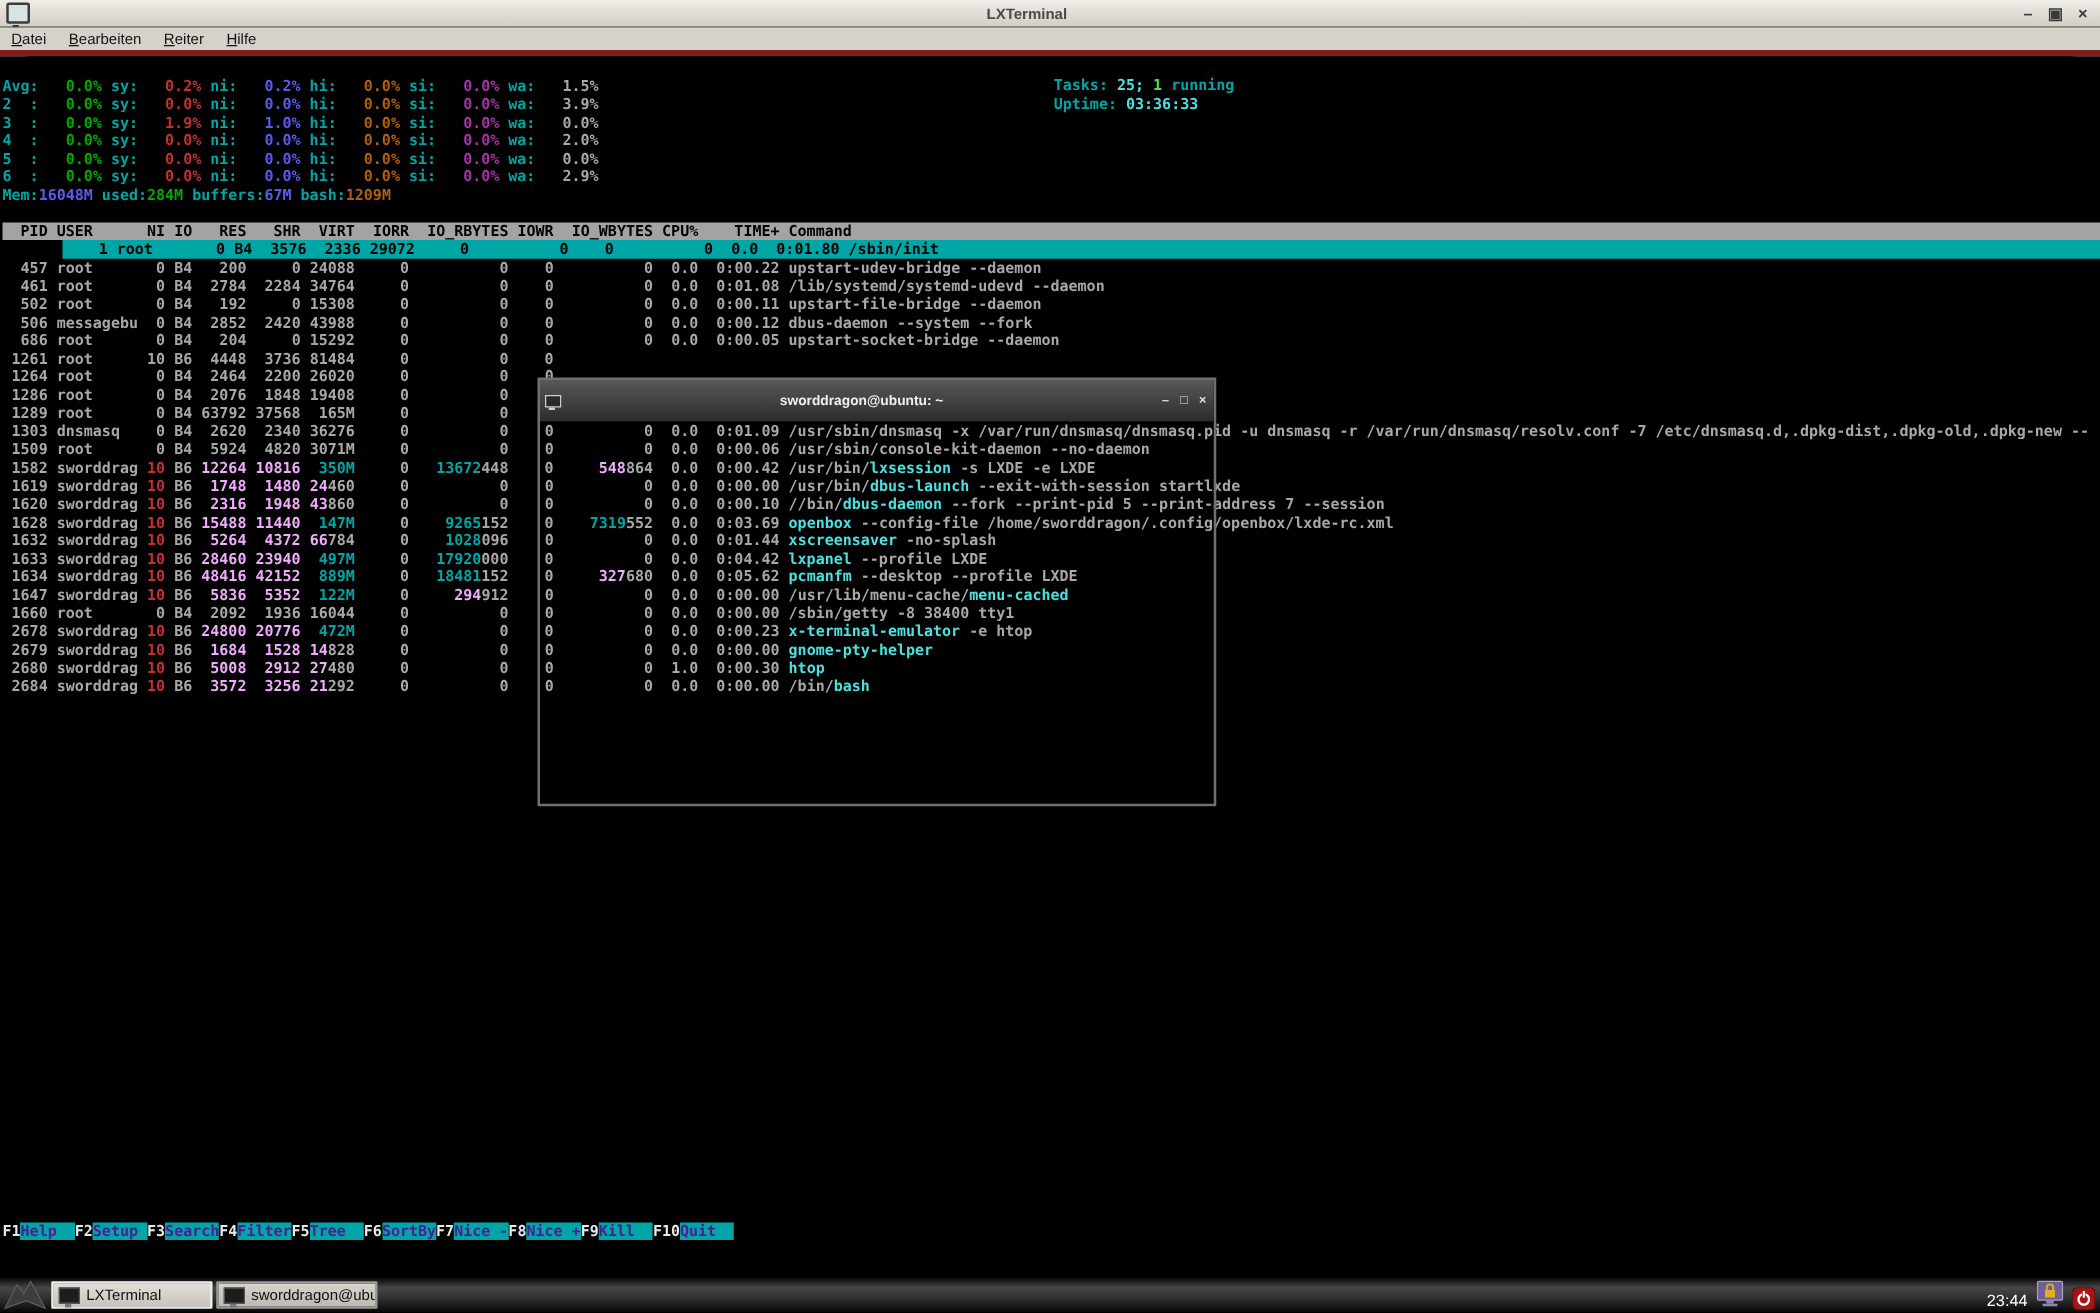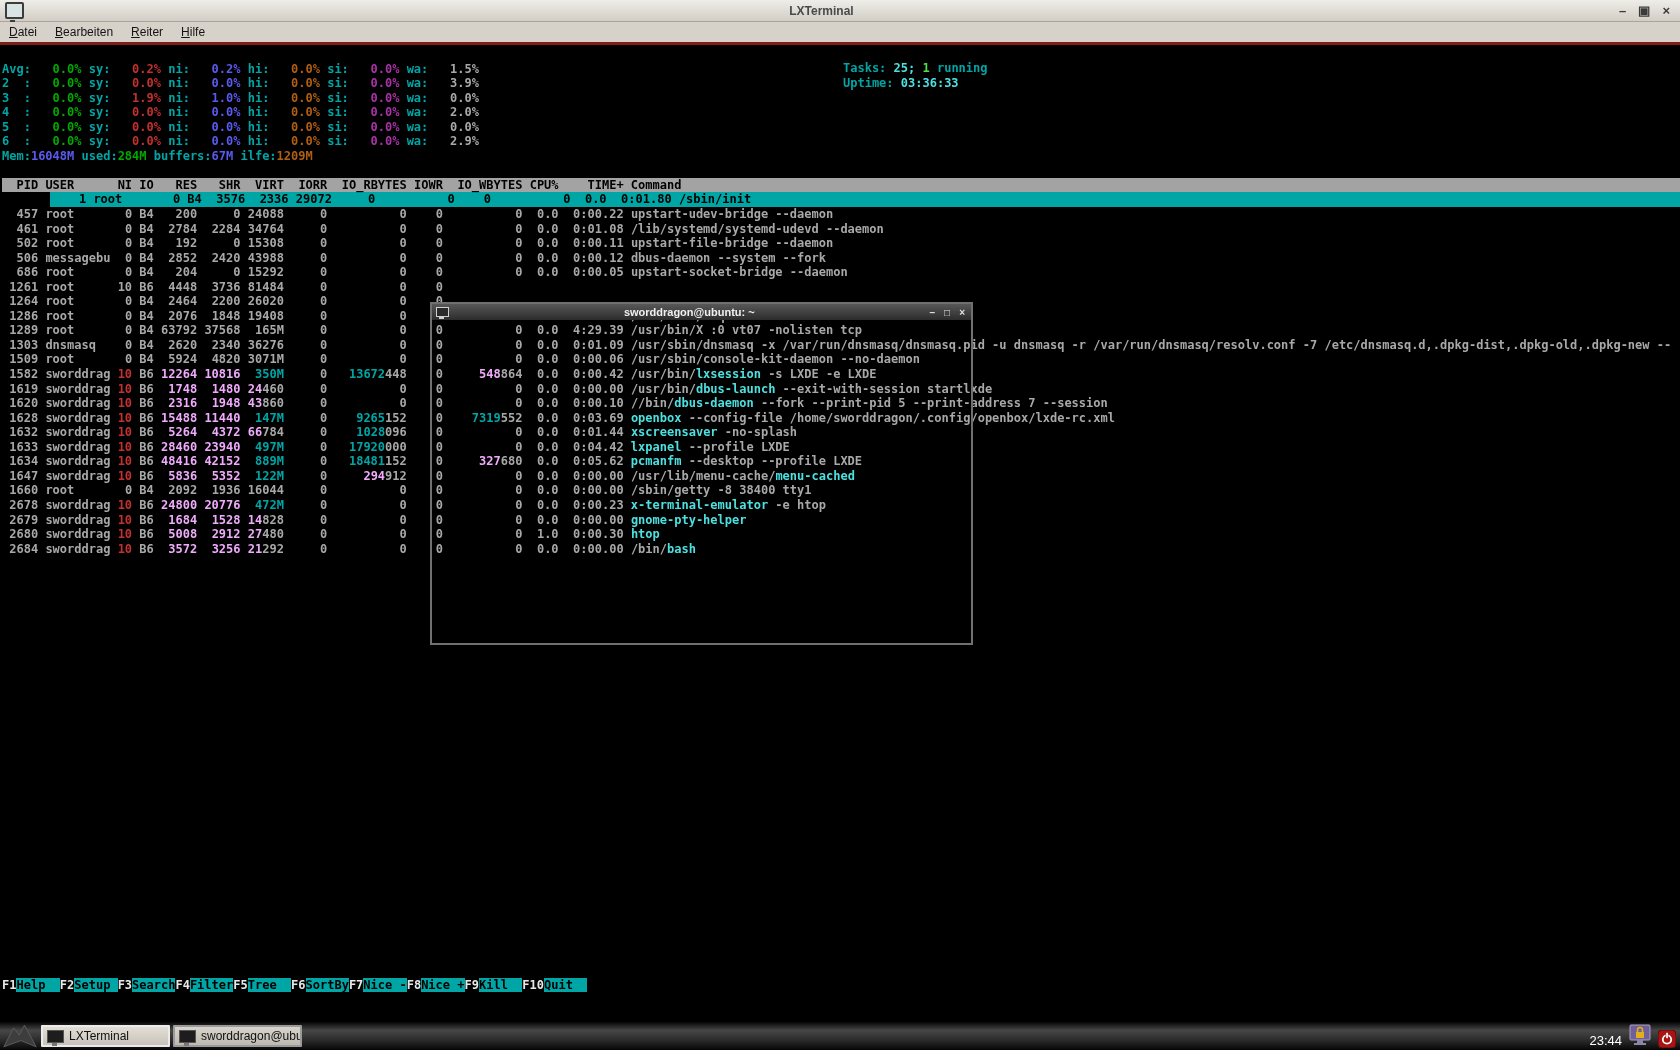--- a/index.html
+++ b/index.html
@@ -9,43 +9,43 @@
   .titlebar{position:absolute;left:0;top:0;width:100%;height:22px;
     background:linear-gradient(#efede8,#d2cec6);border-bottom:1px solid #a9a59d;
     display:flex;align-items:center;box-sizing:border-box;}
   .tb-icon{width:15px;height:13px;margin-left:5px;border:2px solid #3c3c3c;background:#d8e4e4;border-radius:2px;position:relative;}
   .tb-icon:after{content:"";position:absolute;left:3px;bottom:-6px;width:5px;height:3px;background:#3c3c3c;}
   .tb-title{flex:1;text-align:center;font-size:12px;color:#4a4a4a;font-weight:bold;}
   .tb-btns{display:flex;gap:12px;margin-right:10px;color:#3a3a3a;font-size:13px;font-weight:bold;}
   .tb-btns span{cursor:default;line-height:18px;}
 
   .menubar{position:absolute;left:0;top:22px;width:100%;height:23px;background:#d6d2ca;
-    border-bottom:3px solid #7f1d1d;display:flex;align-items:center;box-sizing:border-box;}
+    border-bottom:5px solid #7f1d1d;display:flex;align-items:center;box-sizing:border-box;}
   .menu-item{font-size:12px;color:#141414;padding:3px 9px;}
   .menu-item u{text-decoration:underline;}
 
   
   .term{position:absolute;left:0;top:45px;width:1680px;height:977px;background:#000;overflow:hidden;
     font-family:"DejaVu Sans Mono",monospace;font-size:12px;font-weight:bold;border-radius:25px;}
   .termlines{position:absolute;left:2px;top:2px;width:1678px;}
   .tl{height:14.553px;line-height:14.553px;white-space:pre;color:#a8a8a8;}
   .t{color:#a8a8a8;} .w{color:#f0abfc;} .c{color:#00a5a5;} .bc{color:#4ce0e0;}
   .g{color:#00a800;} .bg{color:#4ce04c;} .r{color:#c23030;} .bb{color:#5a5af0;}
   .m{color:#a832a8;} .br{color:#b05f12;}
   .sel{background:#00a5a5;margin-left:48px;}
   .sel span{color:#000 !important;}
   .hdr{background:#a3a3a3;color:#000;}
   .hdr span{color:#000 !important;}
-  .fk{color:#e8e8e8;} .fl{background:#00a5a5;color:#000000;}
+  .fk{color:#e8e8e8;} .fl{background:#00a5a5;color:#4c1d95;}
   .tasksblk{position:absolute;left:843px;top:16px;}
 
   
   .overlay{position:absolute;left:430px;top:302px;width:543px;height:343px;box-sizing:border-box;
     border:2px solid #707070;background:transparent;}
-  .otitle{height:16px;background:linear-gradient(#585858,#2c2c2c);display:flex;align-items:center;}
+  .otitle{height:33px;background:linear-gradient(#585858,#2c2c2c);display:flex;align-items:center;}
   .oicon{width:11px;height:8px;border:1px solid #cfcfcf;background:#2a2a2a;margin-left:4px;position:relative;}
   .oicon:after{content:"";position:absolute;left:2px;bottom:-3px;width:5px;height:2px;background:#cfcfcf;}
   .otext{flex:1;text-align:center;color:#f0f0f0;font-size:11px;font-weight:bold;
     font-family:"Liberation Sans",sans-serif;}
   .obtns{display:flex;gap:9px;margin-right:6px;color:#e0e0e0;font-size:10px;font-weight:bold;}
 
   
   .taskbar{position:absolute;left:0;bottom:0;width:100%;height:28px;
     background:linear-gradient(#050505,#474747 30%,#2b2b2b 65%,#060606);
     display:flex;align-items:center;box-sizing:border-box;}
@@ -83,21 +83,21 @@
 
   <div class="term">
     <div class="termlines" id="termlines">
         <div class="tl"><span class="t"> </span></div>
         <div class="tl"><span class="c">Avg:</span><span class="g">   0.0%</span><span class="c"> sy:</span><span class="r">   0.2%</span><span class="c"> ni:</span><span class="bb">   0.2%</span><span class="c"> hi:</span><span class="br">   0.0%</span><span class="c"> si:</span><span class="m">   0.0%</span><span class="c"> wa:</span><span class="t">   1.5%</span></div>
         <div class="tl"><span class="c">2  :</span><span class="g">   0.0%</span><span class="c"> sy:</span><span class="r">   0.0%</span><span class="c"> ni:</span><span class="bb">   0.0%</span><span class="c"> hi:</span><span class="br">   0.0%</span><span class="c"> si:</span><span class="m">   0.0%</span><span class="c"> wa:</span><span class="t">   3.9%</span></div>
         <div class="tl"><span class="c">3  :</span><span class="g">   0.0%</span><span class="c"> sy:</span><span class="r">   1.9%</span><span class="c"> ni:</span><span class="bb">   1.0%</span><span class="c"> hi:</span><span class="br">   0.0%</span><span class="c"> si:</span><span class="m">   0.0%</span><span class="c"> wa:</span><span class="t">   0.0%</span></div>
         <div class="tl"><span class="c">4  :</span><span class="g">   0.0%</span><span class="c"> sy:</span><span class="r">   0.0%</span><span class="c"> ni:</span><span class="bb">   0.0%</span><span class="c"> hi:</span><span class="br">   0.0%</span><span class="c"> si:</span><span class="m">   0.0%</span><span class="c"> wa:</span><span class="t">   2.0%</span></div>
         <div class="tl"><span class="c">5  :</span><span class="g">   0.0%</span><span class="c"> sy:</span><span class="r">   0.0%</span><span class="c"> ni:</span><span class="bb">   0.0%</span><span class="c"> hi:</span><span class="br">   0.0%</span><span class="c"> si:</span><span class="m">   0.0%</span><span class="c"> wa:</span><span class="t">   0.0%</span></div>
         <div class="tl"><span class="c">6  :</span><span class="g">   0.0%</span><span class="c"> sy:</span><span class="r">   0.0%</span><span class="c"> ni:</span><span class="bb">   0.0%</span><span class="c"> hi:</span><span class="br">   0.0%</span><span class="c"> si:</span><span class="m">   0.0%</span><span class="c"> wa:</span><span class="t">   2.9%</span></div>
-        <div class="tl"><span class="c">Mem:</span><span class="bb">16048M</span><span class="c"> used:</span><span class="g">284M</span><span class="c"> buffers:</span><span class="bb">67M</span><span class="c"> ilfe:</span><span class="br">1209M</span></div>
+        <div class="tl"><span class="c">Mem:</span><span class="bb">16048M</span><span class="c"> used:</span><span class="g">284M</span><span class="c"> buffers:</span><span class="bb">67M</span><span class="c"> bash:</span><span class="br">1209M</span></div>
         <div class="tl"><span class="t"> </span></div>
         <div class="tl hdr"><span>  </span><span>PID</span><span> </span><span>USER</span><span>     </span><span> </span><span>NI</span><span> </span><span>IO</span><span> </span><span>  </span><span>RES</span><span> </span><span>  </span><span>SHR</span><span> </span><span> </span><span>VIRT</span><span> </span><span> </span><span>IORR</span><span> </span><span> </span><span>IO_RBYTES</span><span> </span><span>IOWR</span><span> </span><span> </span><span>IO_WBYTES</span><span> </span><span>CPU%</span><span> </span><span>   </span><span>TIME+</span><span> </span><span>Command</span></div>
         <div class="tl sel"><span class="t">    </span><span class="t">1</span><span class="t"> </span><span class="t">root</span><span class="t">     </span><span class="t"> </span><span class="t"> </span><span class="t">0</span><span class="t"> </span><span class="t">B4</span><span class="t"> </span><span class="t"> </span><span class="t">3576</span><span class="t"> </span><span class="t"> </span><span class="t">2336</span><span class="t"> </span><span class="t">29072</span><span class="t"> </span><span class="t">    </span><span class="t">0</span><span class="t"> </span><span class="t">         </span><span class="t">0</span><span class="t"> </span><span class="t">   </span><span class="t">0</span><span class="t"> </span><span class="t">         </span><span class="t">0</span><span class="t"> </span><span class="t"> </span><span class="t">0.0</span><span class="t"> </span><span class="t"> </span><span class="t">0:01.80</span><span class="t"> </span><span class="t">/sbin/init</span></div>
         <div class="tl"><span class="t">  </span><span class="t">457</span><span class="t"> </span><span class="t">root</span><span class="t">     </span><span class="t"> </span><span class="t"> </span><span class="t">0</span><span class="t"> </span><span class="t">B4</span><span class="t"> </span><span class="t">  </span><span class="t">200</span><span class="t"> </span><span class="t">    </span><span class="t">0</span><span class="t"> </span><span class="t">24088</span><span class="t"> </span><span class="t">    </span><span class="t">0</span><span class="t"> </span><span class="t">         </span><span class="t">0</span><span class="t"> </span><span class="t">   </span><span class="t">0</span><span class="t"> </span><span class="t">         </span><span class="t">0</span><span class="t"> </span><span class="t"> </span><span class="t">0.0</span><span class="t"> </span><span class="t"> </span><span class="t">0:00.22</span><span class="t"> </span><span class="t">upstart-udev-bridge --daemon</span></div>
         <div class="tl"><span class="t">  </span><span class="t">461</span><span class="t"> </span><span class="t">root</span><span class="t">     </span><span class="t"> </span><span class="t"> </span><span class="t">0</span><span class="t"> </span><span class="t">B4</span><span class="t"> </span><span class="t"> </span><span class="t">2784</span><span class="t"> </span><span class="t"> </span><span class="t">2284</span><span class="t"> </span><span class="t">34764</span><span class="t"> </span><span class="t">    </span><span class="t">0</span><span class="t"> </span><span class="t">         </span><span class="t">0</span><span class="t"> </span><span class="t">   </span><span class="t">0</span><span class="t"> </span><span class="t">         </span><span class="t">0</span><span class="t"> </span><span class="t"> </span><span class="t">0.0</span><span class="t"> </span><span class="t"> </span><span class="t">0:01.08</span><span class="t"> </span><span class="t">/lib/systemd/systemd-udevd --daemon</span></div>
         <div class="tl"><span class="t">  </span><span class="t">502</span><span class="t"> </span><span class="t">root</span><span class="t">     </span><span class="t"> </span><span class="t"> </span><span class="t">0</span><span class="t"> </span><span class="t">B4</span><span class="t"> </span><span class="t">  </span><span class="t">192</span><span class="t"> </span><span class="t">    </span><span class="t">0</span><span class="t"> </span><span class="t">15308</span><span class="t"> </span><span class="t">    </span><span class="t">0</span><span class="t"> </span><span class="t">         </span><span class="t">0</span><span class="t"> </span><span class="t">   </span><span class="t">0</span><span class="t"> </span><span class="t">         </span><span class="t">0</span><span class="t"> </span><span class="t"> </span><span class="t">0.0</span><span class="t"> </span><span class="t"> </span><span class="t">0:00.11</span><span class="t"> </span><span class="t">upstart-file-bridge --daemon</span></div>
         <div class="tl"><span class="t">  </span><span class="t">506</span><span class="t"> </span><span class="t">messagebu</span><span class="t"> </span><span class="t"> </span><span class="t">0</span><span class="t"> </span><span class="t">B4</span><span class="t"> </span><span class="t"> </span><span class="t">2852</span><span class="t"> </span><span class="t"> </span><span class="t">2420</span><span class="t"> </span><span class="t">43988</span><span class="t"> </span><span class="t">    </span><span class="t">0</span><span class="t"> </span><span class="t">         </span><span class="t">0</span><span class="t"> </span><span class="t">   </span><span class="t">0</span><span class="t"> </span><span class="t">         </span><span class="t">0</span><span class="t"> </span><span class="t"> </span><span class="t">0.0</span><span class="t"> </span><span class="t"> </span><span class="t">0:00.12</span><span class="t"> </span><span class="t">dbus-daemon --system --fork</span></div>
         <div class="tl"><span class="t">  </span><span class="t">686</span><span class="t"> </span><span class="t">root</span><span class="t">     </span><span class="t"> </span><span class="t"> </span><span class="t">0</span><span class="t"> </span><span class="t">B4</span><span class="t"> </span><span class="t">  </span><span class="t">204</span><span class="t"> </span><span class="t">    </span><span class="t">0</span><span class="t"> </span><span class="t">15292</span><span class="t"> </span><span class="t">    </span><span class="t">0</span><span class="t"> </span><span class="t">         </span><span class="t">0</span><span class="t"> </span><span class="t">   </span><span class="t">0</span><span class="t"> </span><span class="t">         </span><span class="t">0</span><span class="t"> </span><span class="t"> </span><span class="t">0.0</span><span class="t"> </span><span class="t"> </span><span class="t">0:00.05</span><span class="t"> </span><span class="t">upstart-socket-bridge --daemon</span></div>
         <div class="tl"><span class="t"> </span><span class="t">1261</span><span class="t"> </span><span class="t">root</span><span class="t">     </span><span class="t"> </span><span class="t">10</span><span class="t"> </span><span class="t">B6</span><span class="t"> </span><span class="t"> </span><span class="t">4448</span><span class="t"> </span><span class="t"> </span><span class="t">3736</span><span class="t"> </span><span class="t">81484</span><span class="t"> </span><span class="t">    </span><span class="t">0</span><span class="t"> </span><span class="t">         </span><span class="t">0</span><span class="t"> </span><span class="t">   </span><span class="t">0</span><span class="t"> </span><span class="t">          </span><span class="t"></span><span class="t"> </span><span class="t">    </span><span class="t"></span><span class="t"> </span><span class="t">        </span><span class="t"></span><span class="t"> </span><span class="t"></span></div>
         <div class="tl"><span class="t"> </span><span class="t">1264</span><span class="t"> </span><span class="t">root</span><span class="t">     </span><span class="t"> </span><span class="t"> </span><span class="t">0</span><span class="t"> </span><span class="t">B4</span><span class="t"> </span><span class="t"> </span><span class="t">2464</span><span class="t"> </span><span class="t"> </span><span class="t">2200</span><span class="t"> </span><span class="t">26020</span><span class="t"> </span><span class="t">    </span><span class="t">0</span><span class="t"> </span><span class="t">         </span><span class="t">0</span><span class="t"> </span><span class="t">   </span><span class="t">0</span><span class="t"> </span><span class="t">          </span><span class="t"></span><span class="t"> </span><span class="t">    </span><span class="t"></span><span class="t"> </span><span class="t">        </span><span class="t"></span><span class="t"> </span><span class="t"></span></div>

